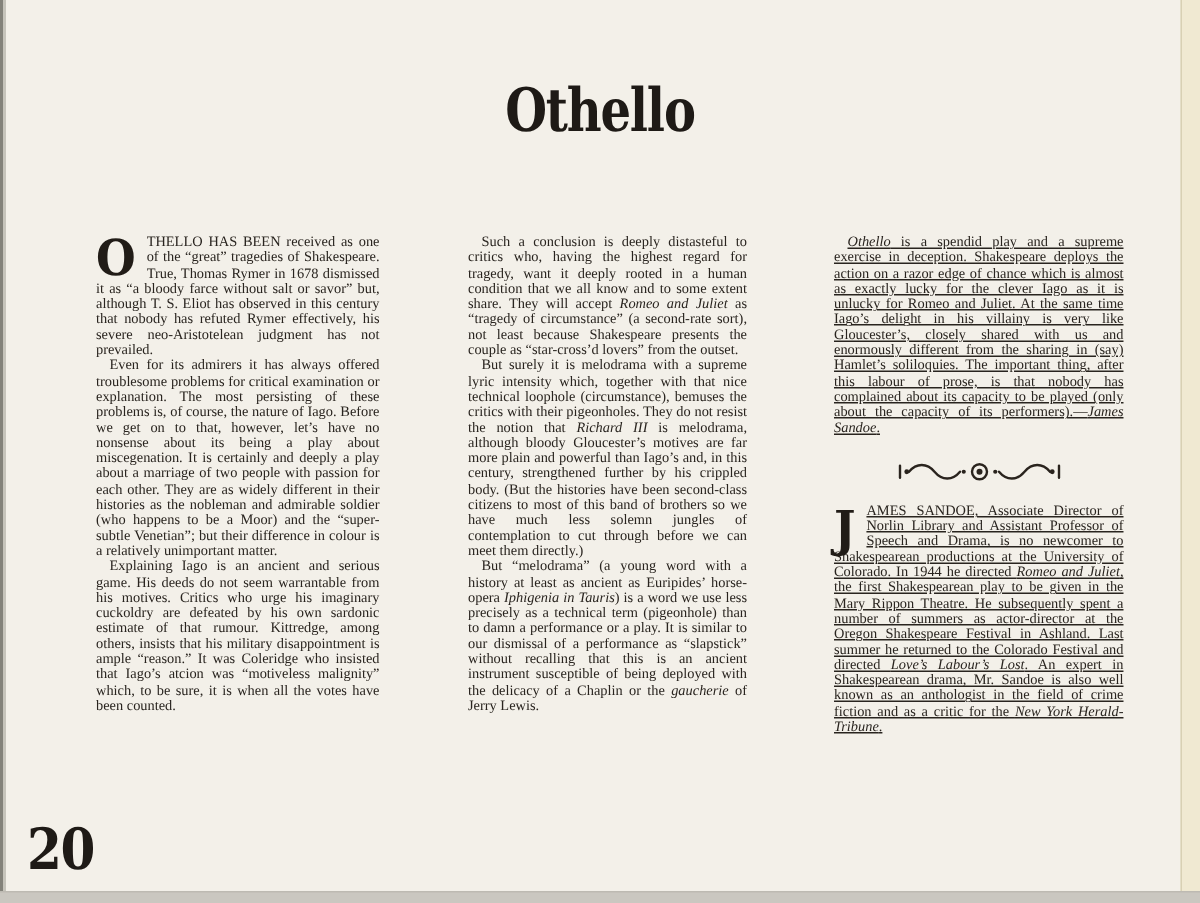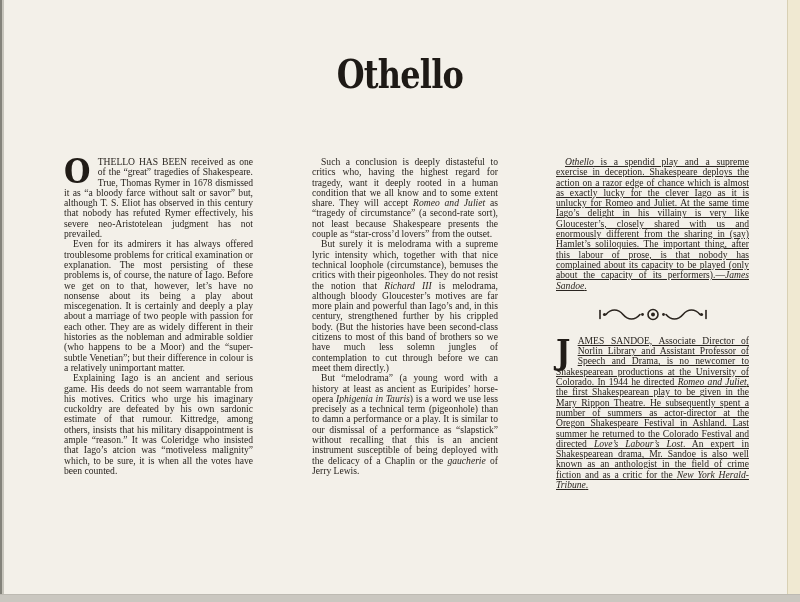--- a/index.html
+++ b/index.html
@@ -91,13 +91,14 @@
       <circle cx="56" cy="7.5" r="2" fill="#2a241e"></circle>
       <circle cx="7.5" cy="7.5" r="1.6" fill="#2a241e"></circle>
       <circle cx="104.5" cy="7.5" r="1.6" fill="#2a241e"></circle>
       <circle cx="45.5" cy="7.5" r="1.4" fill="#2a241e"></circle>
       <circle cx="66.5" cy="7.5" r="1.4" fill="#2a241e"></circle>
     </svg>
   </div>
 <p class="para"><span class="dropcap dropcap-j">J</span><span>AMES SANDOE, Associate Director of Norlin Library and Assistant Professor of Speech and Drama, is no newcomer to Shakespearean productions at the University of Colorado. In 1944 he directed </span><i>Romeo and Juliet</i><span>, the first Shakespearean play to be given in the Mary Rippon Theatre. He subsequently spent a number of summers as actor-director at the Oregon Shakespeare Festival in Ashland. Last summer he returned to the Colorado Festival and directed </span><i>Love’s Labour’s Lost</i><span>. An expert in Shakespearean drama, Mr. Sandoe is also well known as an anthologist in the field of crime fiction and as a critic for the </span><i>New York Herald-Tribune</i><span>.</span></p>
     </div>
 
+  <div class="page-number"><span>20</span></div>
 </div>
 
 </body></html>

